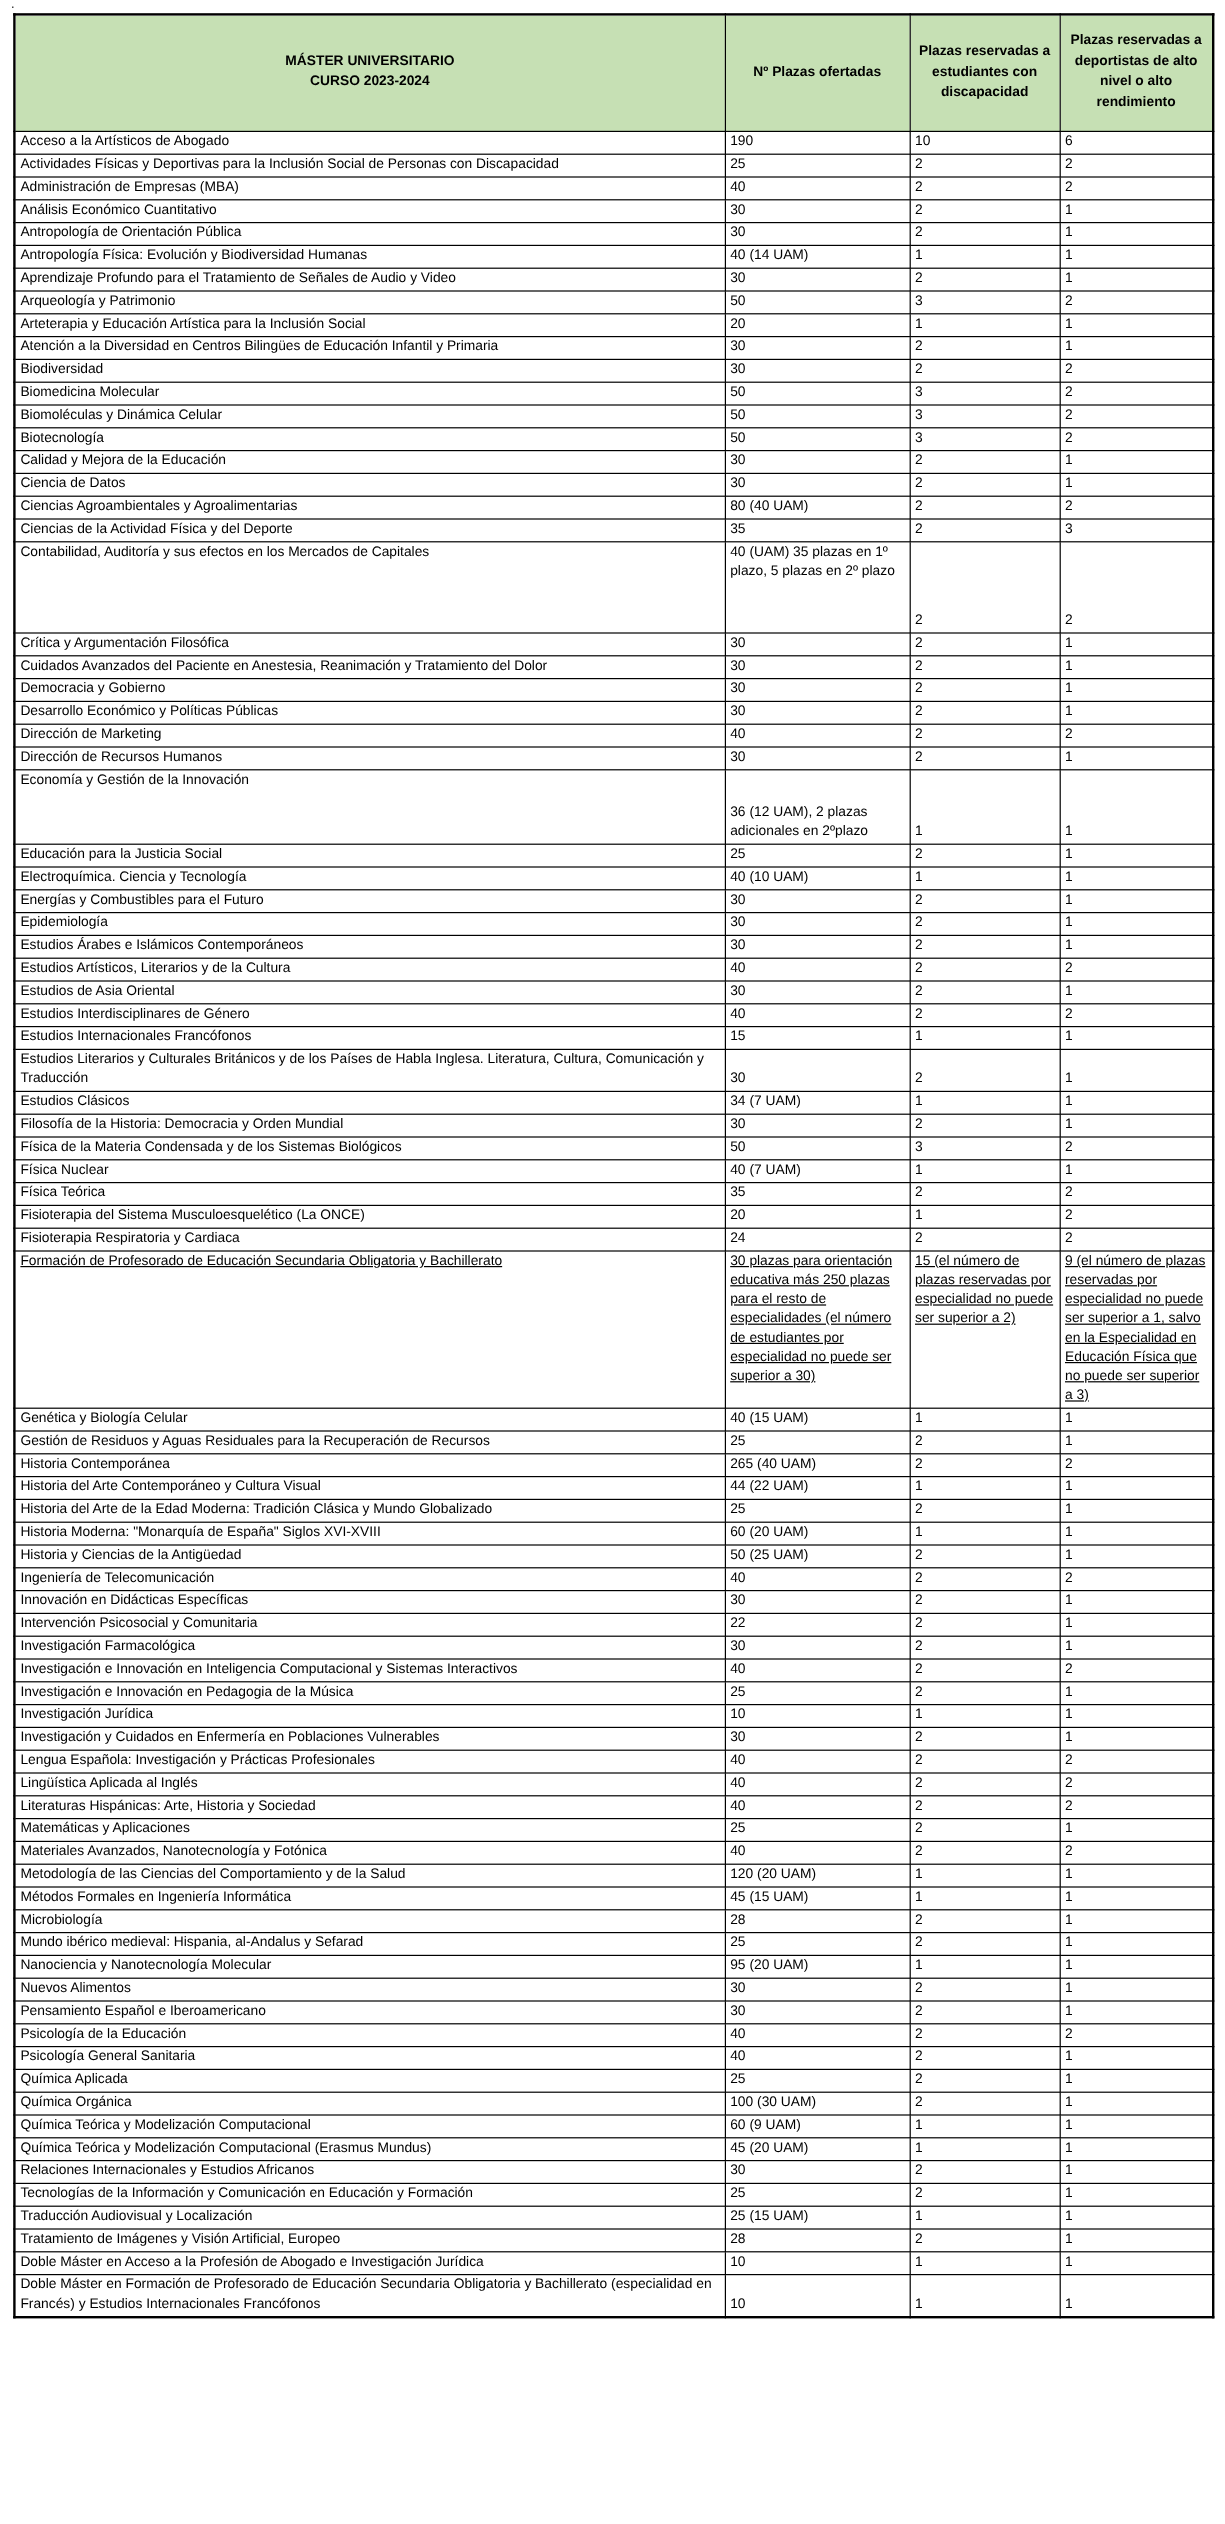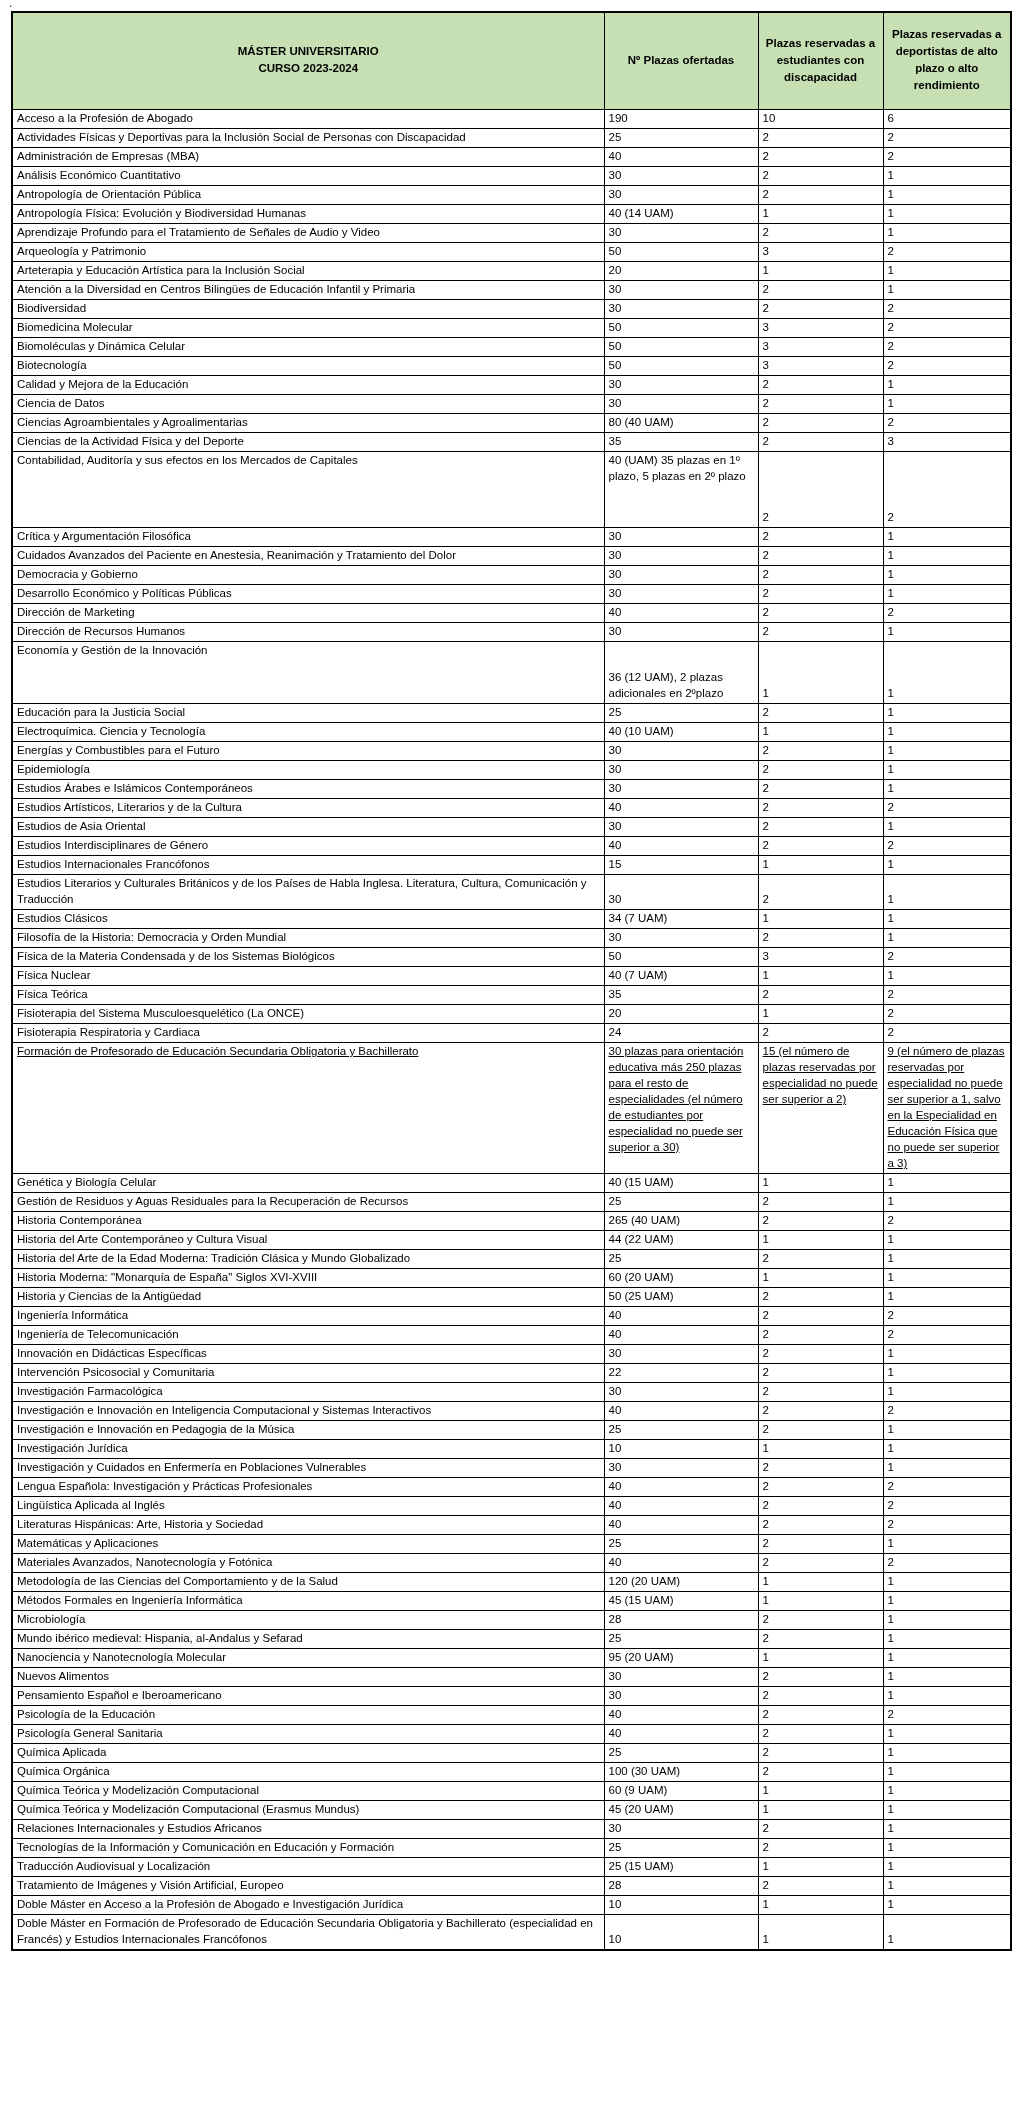--- a/index.html
+++ b/index.html
@@ -78,26 +78,26 @@
       <col class="c4">
   </colgroup>
   <thead>
     <tr>
       <th>
         <div>MÁSTER UNIVERSITARIO</div>
         <div>CURSO 2023-2024</div>
       </th>
       <th>Nº Plazas ofertadas</th>
       <th>Plazas reservadas a estudiantes con discapacidad</th>
-      <th>Plazas reservadas a deportistas de alto plazo o alto rendimiento</th>
+      <th>Plazas reservadas a deportistas de alto nivel o alto rendimiento</th>
     </tr>
   </thead>
   <tbody>
       <tr>
-        <td class="c-name">Acceso a la Profesión de Abogado</td>
+        <td class="c-name">Acceso a la Artísticos de Abogado</td>
         <td class="c-plazas">190</td>
         <td class="c-disc">10</td>
         <td class="c-dep">6</td>
       </tr>
       <tr>
         <td class="c-name">Actividades Físicas y Deportivas para la Inclusión Social de Personas con Discapacidad</td>
         <td class="c-plazas">25</td>
         <td class="c-disc">2</td>
         <td class="c-dep">2</td>
       </tr>
@@ -389,26 +389,20 @@
         <td class="c-disc">1</td>
         <td class="c-dep">1</td>
       </tr>
       <tr>
         <td class="c-name">Historia y Ciencias de la Antigüedad</td>
         <td class="c-plazas">50 (25 UAM)</td>
         <td class="c-disc">2</td>
         <td class="c-dep">1</td>
       </tr>
       <tr>
-        <td class="c-name">Ingeniería Informática</td>
-        <td class="c-plazas">40</td>
-        <td class="c-disc">2</td>
-        <td class="c-dep">2</td>
-      </tr>
-      <tr>
         <td class="c-name">Ingeniería de Telecomunicación</td>
         <td class="c-plazas">40</td>
         <td class="c-disc">2</td>
         <td class="c-dep">2</td>
       </tr>
       <tr>
         <td class="c-name">Innovación en Didácticas Específicas</td>
         <td class="c-plazas">30</td>
         <td class="c-disc">2</td>
         <td class="c-dep">1</td>

